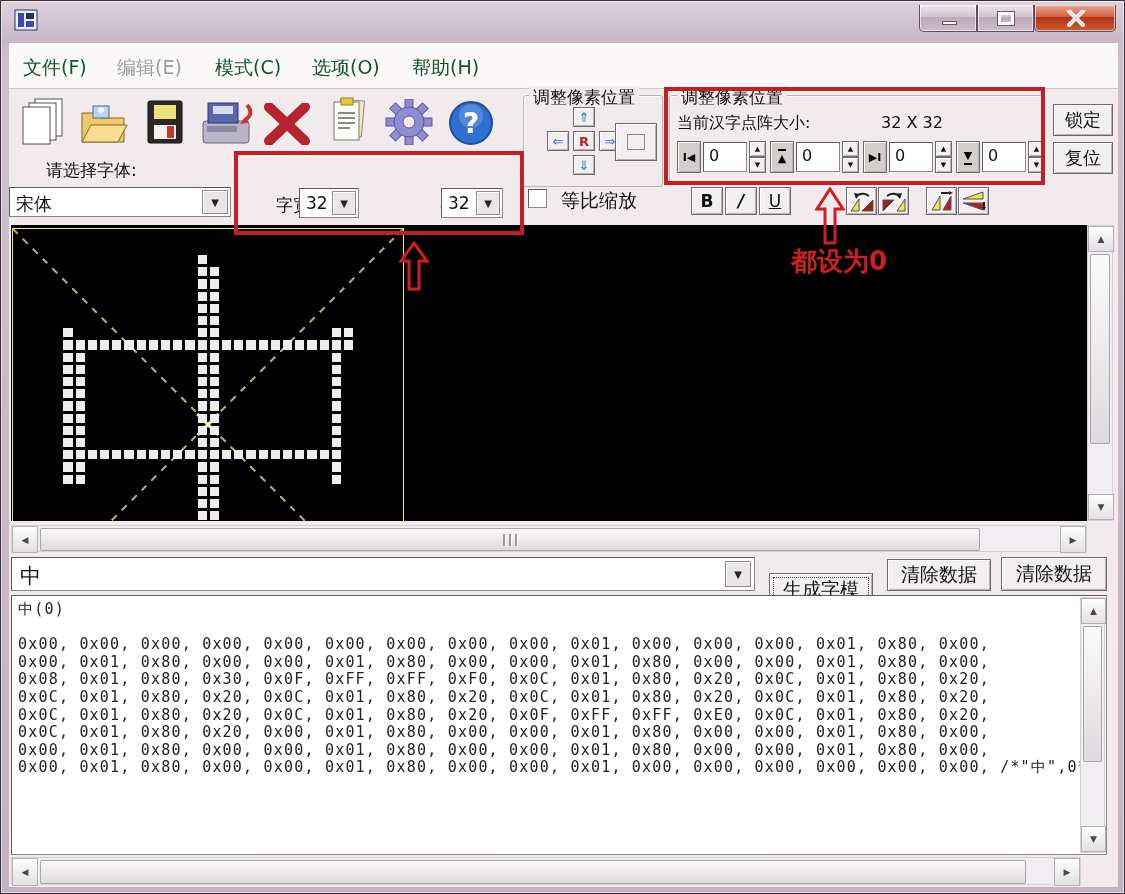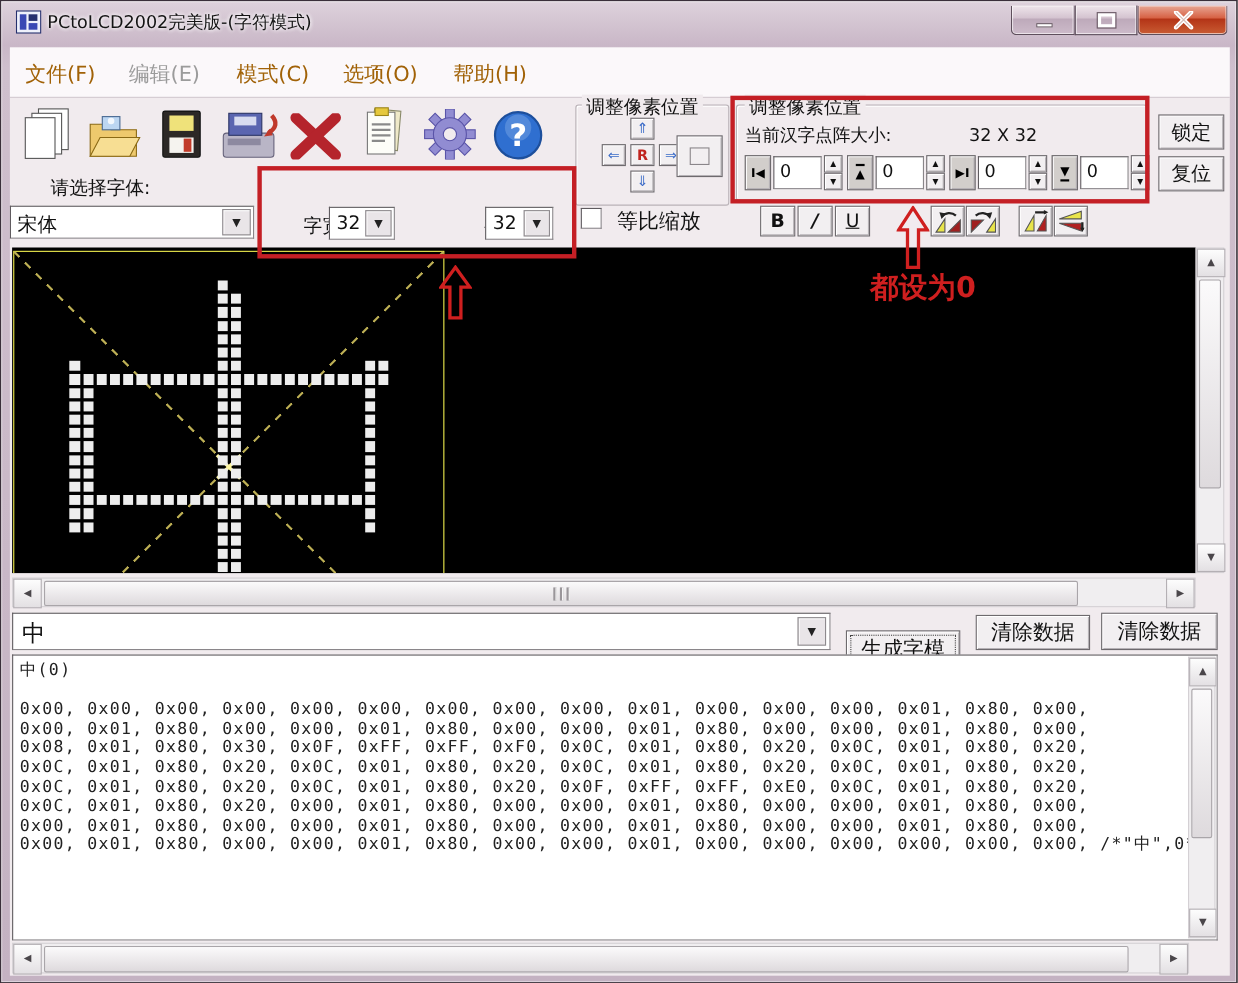--- a/index.html
+++ b/index.html
@@ -13,21 +13,21 @@
   
   .titlebar{left:0;top:0;width:100%;height:36px;}
   .apptitle{left:42px;top:9px;font-size:16px;color:#141414;text-shadow:0 0 4px #fff,0 0 4px #fff;}
   .capbtn{top:4px;height:27px;border:1px solid #5e4f5c;border-top:none;
     background:linear-gradient(#efe6ec,#d3c2cf 45%,#bda9ba 46%,#cdbbca);
     box-shadow:inset 0 0 0 1px rgba(255,255,255,.6);}
   .capbtn.close{background:linear-gradient(#e8a795,#d65f41 45%,#b33316 46%,#c95c33);border-radius:0 0 5px 5px;}
   .capbtn.min{border-radius:0 0 0 5px;}
   
   .menubar{left:8px;top:42px;width:1109px;height:46px;background:#fbf8fa;border-bottom:1px solid #cfc6cd;}
-  .menuitem{top:12px;font-size:19px;color:#a16207;}
+  .menuitem{top:12px;font-size:19px;color:#14532d;}
   .menuitem.disabled{color:#9b9b9b;}
   
   .client{left:8px;top:88px;width:1109px;height:798px;background:#f1ebee;}
   .label17{font-size:17px;color:#111;margin-left:35px;}
   
   .btn{background:#f2eff1;border:1px solid #6e6a6e;
     box-shadow:inset 1px 1px 0 #fff,inset -1px -1px 0 #b6b2b6;
     display:flex;align-items:center;justify-content:center;cursor:default;}
   .btn.dark{background:#d2cecb;}
   .sunken{background:#fff;border:1px solid #8a868a;border-top-color:#5f5b5f;border-left-color:#5f5b5f;}
@@ -69,21 +69,20 @@
 
   <div class="abs titlebar">
     <div class="abs" style="left:13px;top:8px">
       <svg width="24" height="22" viewBox="0 0 24 22">
         <rect x="1" y="1" width="22" height="20" fill="#eef1fb" stroke="#25306e"></rect>
         <rect x="4" y="4" width="6" height="14" fill="#3a49b4"></rect>
         <rect x="12" y="4" width="8" height="6" fill="#25306e"></rect>
         <rect x="12" y="12" width="8" height="6" fill="#3a49b4"></rect>
       </svg>
     </div>
-    <div class="abs apptitle txt">PCtoLCD2002完美版-(字符模式)</div>
     <div class="abs capbtn min" style="left:918px;width:58px">
       <div class="abs" style="left:22px;top:16px;width:15px;height:4px;background:#fff;border:1px solid #6b5a66"></div>
     </div>
     <div class="abs capbtn" style="left:976px;width:57px">
       <div class="abs" style="left:20px;top:7px;width:16px;height:13px;border:3px solid #fff;outline:1px solid #6b5a66"></div>
     </div>
     <div class="abs capbtn close" style="left:1033px;width:82px">
       <svg class="abs" style="left:32px;top:5px" width="18" height="17" viewBox="0 0 18 17">
         <path d="M2 1 L16 15 M16 1 L2 15" stroke="#fff" stroke-width="4" stroke-linecap="round"></path>
         <path d="M2 1 L16 15 M16 1 L2 15" stroke="#7a2210" stroke-width="1" fill="none" opacity=".3"></path>

